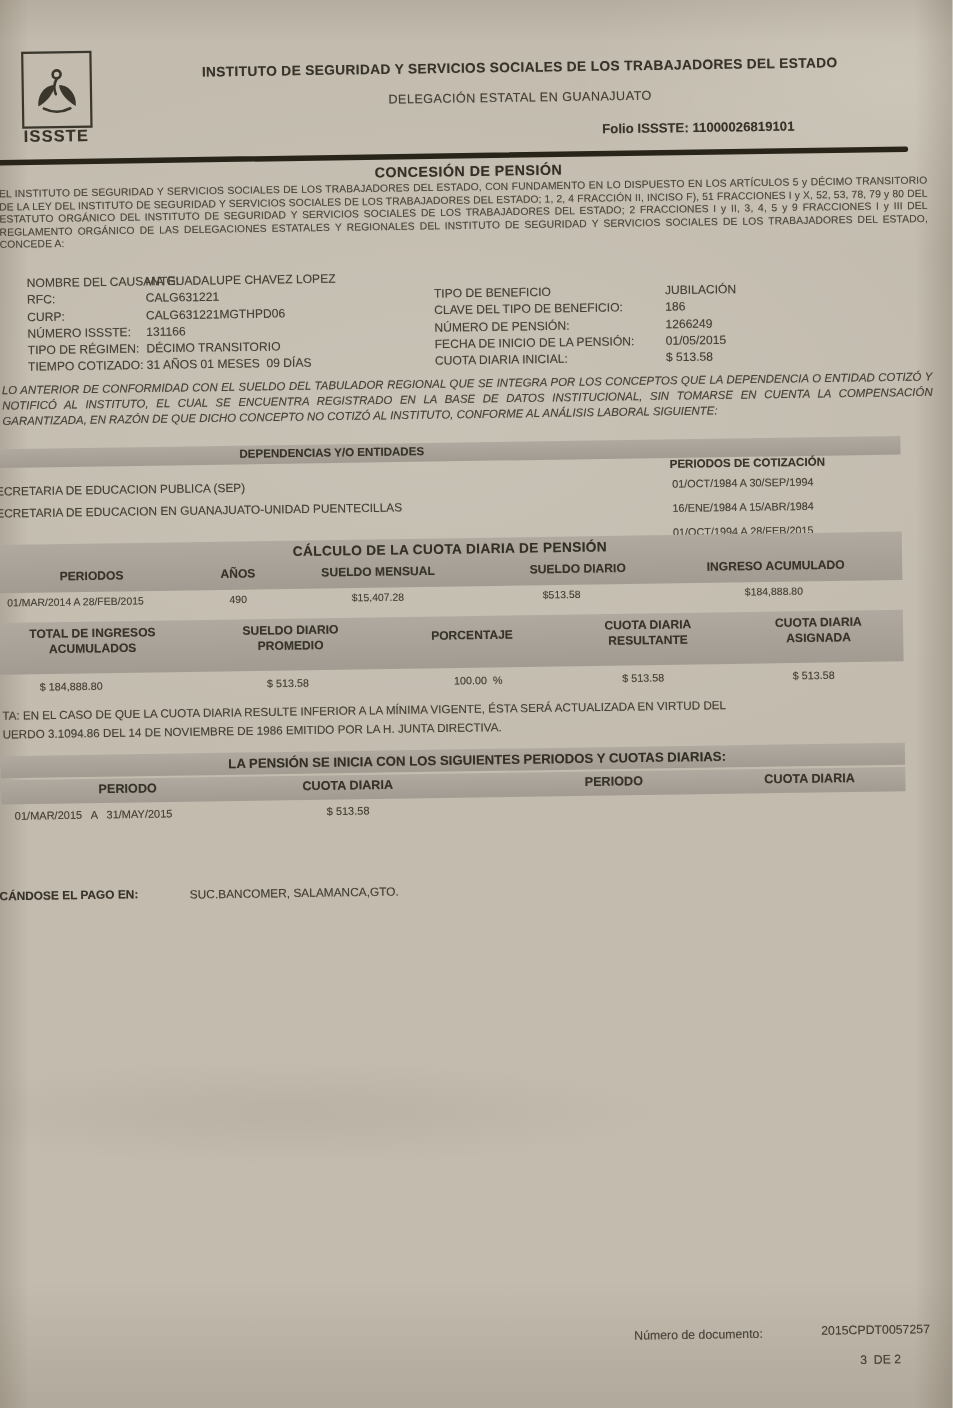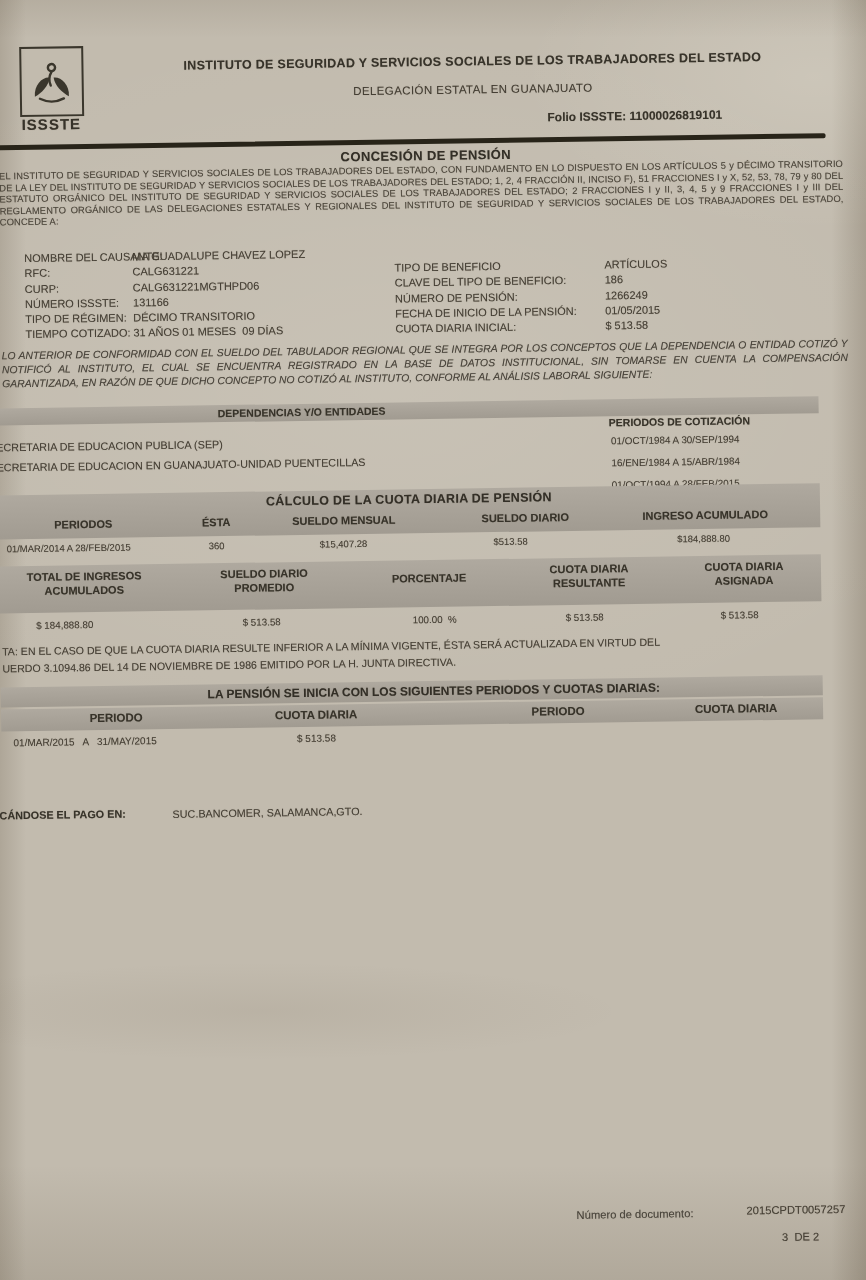--- a/index.html
+++ b/index.html
@@ -175,21 +175,21 @@
       </div>
       <div class="frow">
         <span class="flabel">TIPO DE RÉGIMEN:</span><span class="fvalue">DÉCIMO TRANSITORIO</span>
       </div>
       <div class="frow">
         <span class="flabel">TIEMPO COTIZADO:</span><span class="fvalue">31 AÑOS 01 MESES  09 DÍAS</span>
       </div>
     </div>
     <div class="abs fields-right">
       <div class="frow">
-        <span class="flabel">TIPO DE BENEFICIO</span><span class="fvalue">ARTÍCULOS</span>
+        <span class="flabel">TIPO DE BENEFICIO</span><span class="fvalue">JUBILACIÓN</span>
       </div>
       <div class="frow">
         <span class="flabel">CLAVE DEL TIPO DE BENEFICIO:</span><span class="fvalue">186</span>
       </div>
       <div class="frow">
         <span class="flabel">NÚMERO DE PENSIÓN:</span><span class="fvalue">1266249</span>
       </div>
       <div class="frow">
         <span class="flabel">FECHA DE INICIO DE LA PENSIÓN:</span><span class="fvalue">01/05/2015</span>
       </div>
@@ -206,27 +206,27 @@
     <div class="abs per-head">PERIODOS DE COTIZACIÓN</div>
     <div class="abs dep-1">SECRETARIA DE EDUCACION PUBLICA (SEP)</div>
     <div class="abs dep-2">SECRETARIA DE EDUCACION EN GUANAJUATO-UNIDAD PUENTECILLAS</div>
     <div class="abs per-1">01/OCT/1984 A 30/SEP/1994</div>
     <div class="abs per-2">16/ENE/1984 A 15/ABR/1984</div>
     <div class="abs per-3">01/OCT/1994 A 28/FEB/2015</div>
 
     <div class="abs bar calc-bar1">
       <div class="calc-title">CÁLCULO DE LA CUOTA DIARIA DE PENSIÓN</div>
       <span class="c1h h1">PERIODOS</span>
-      <span class="c1h h2">ÉSTA</span>
+      <span class="c1h h2">AÑOS</span>
       <span class="c1h h3">SUELDO MENSUAL</span>
       <span class="c1h h4">SUELDO DIARIO</span>
       <span class="c1h h5">INGRESO ACUMULADO</span>
     </div>
     <div class="c1r r1">01/MAR/2014 A 28/FEB/2015</div>
-    <div class="c1r r2">360</div>
+    <div class="c1r r2">490</div>
     <div class="c1r r3">$15,407.28</div>
     <div class="c1r r4">$513.58</div>
     <div class="c1r r5">$184,888.80</div>
 
     <div class="abs bar calc-bar2">
       <span class="c2h h1">TOTAL DE INGRESOS
 ACUMULADOS</span>
       <span class="c2h h2">SUELDO DIARIO
 PROMEDIO</span>
       <span class="c2h h3">PORCENTAJE</span>

